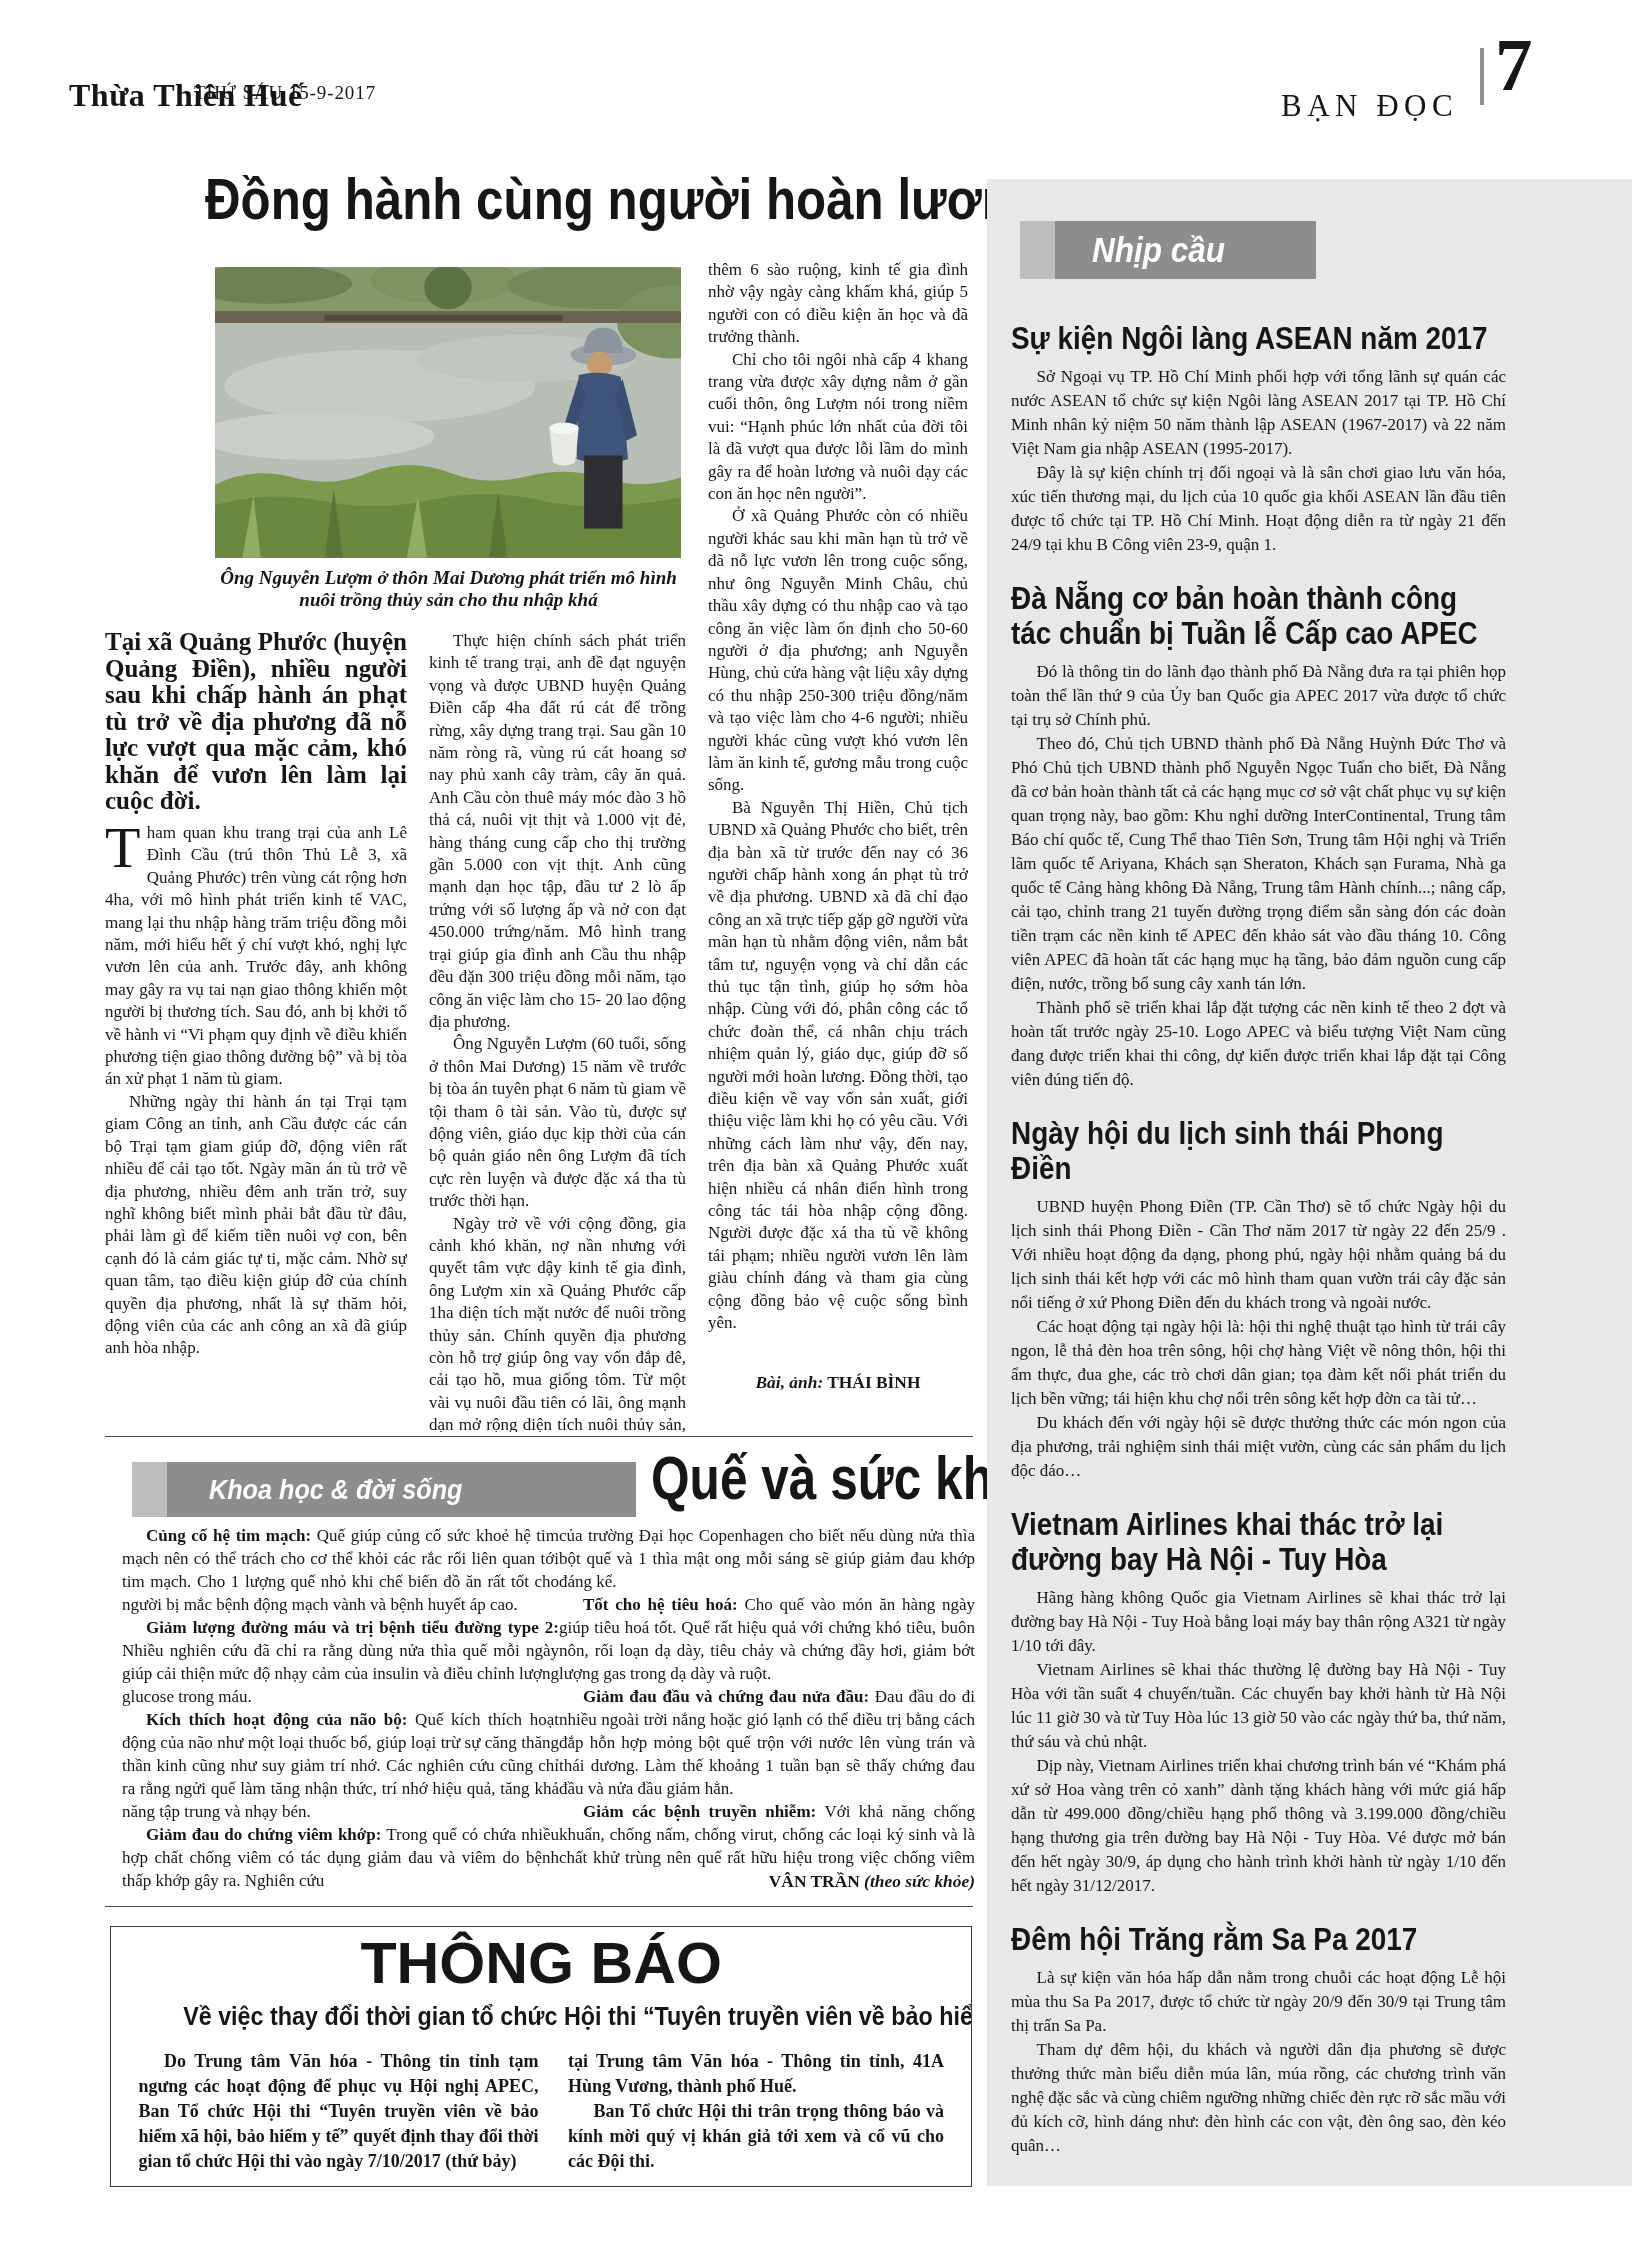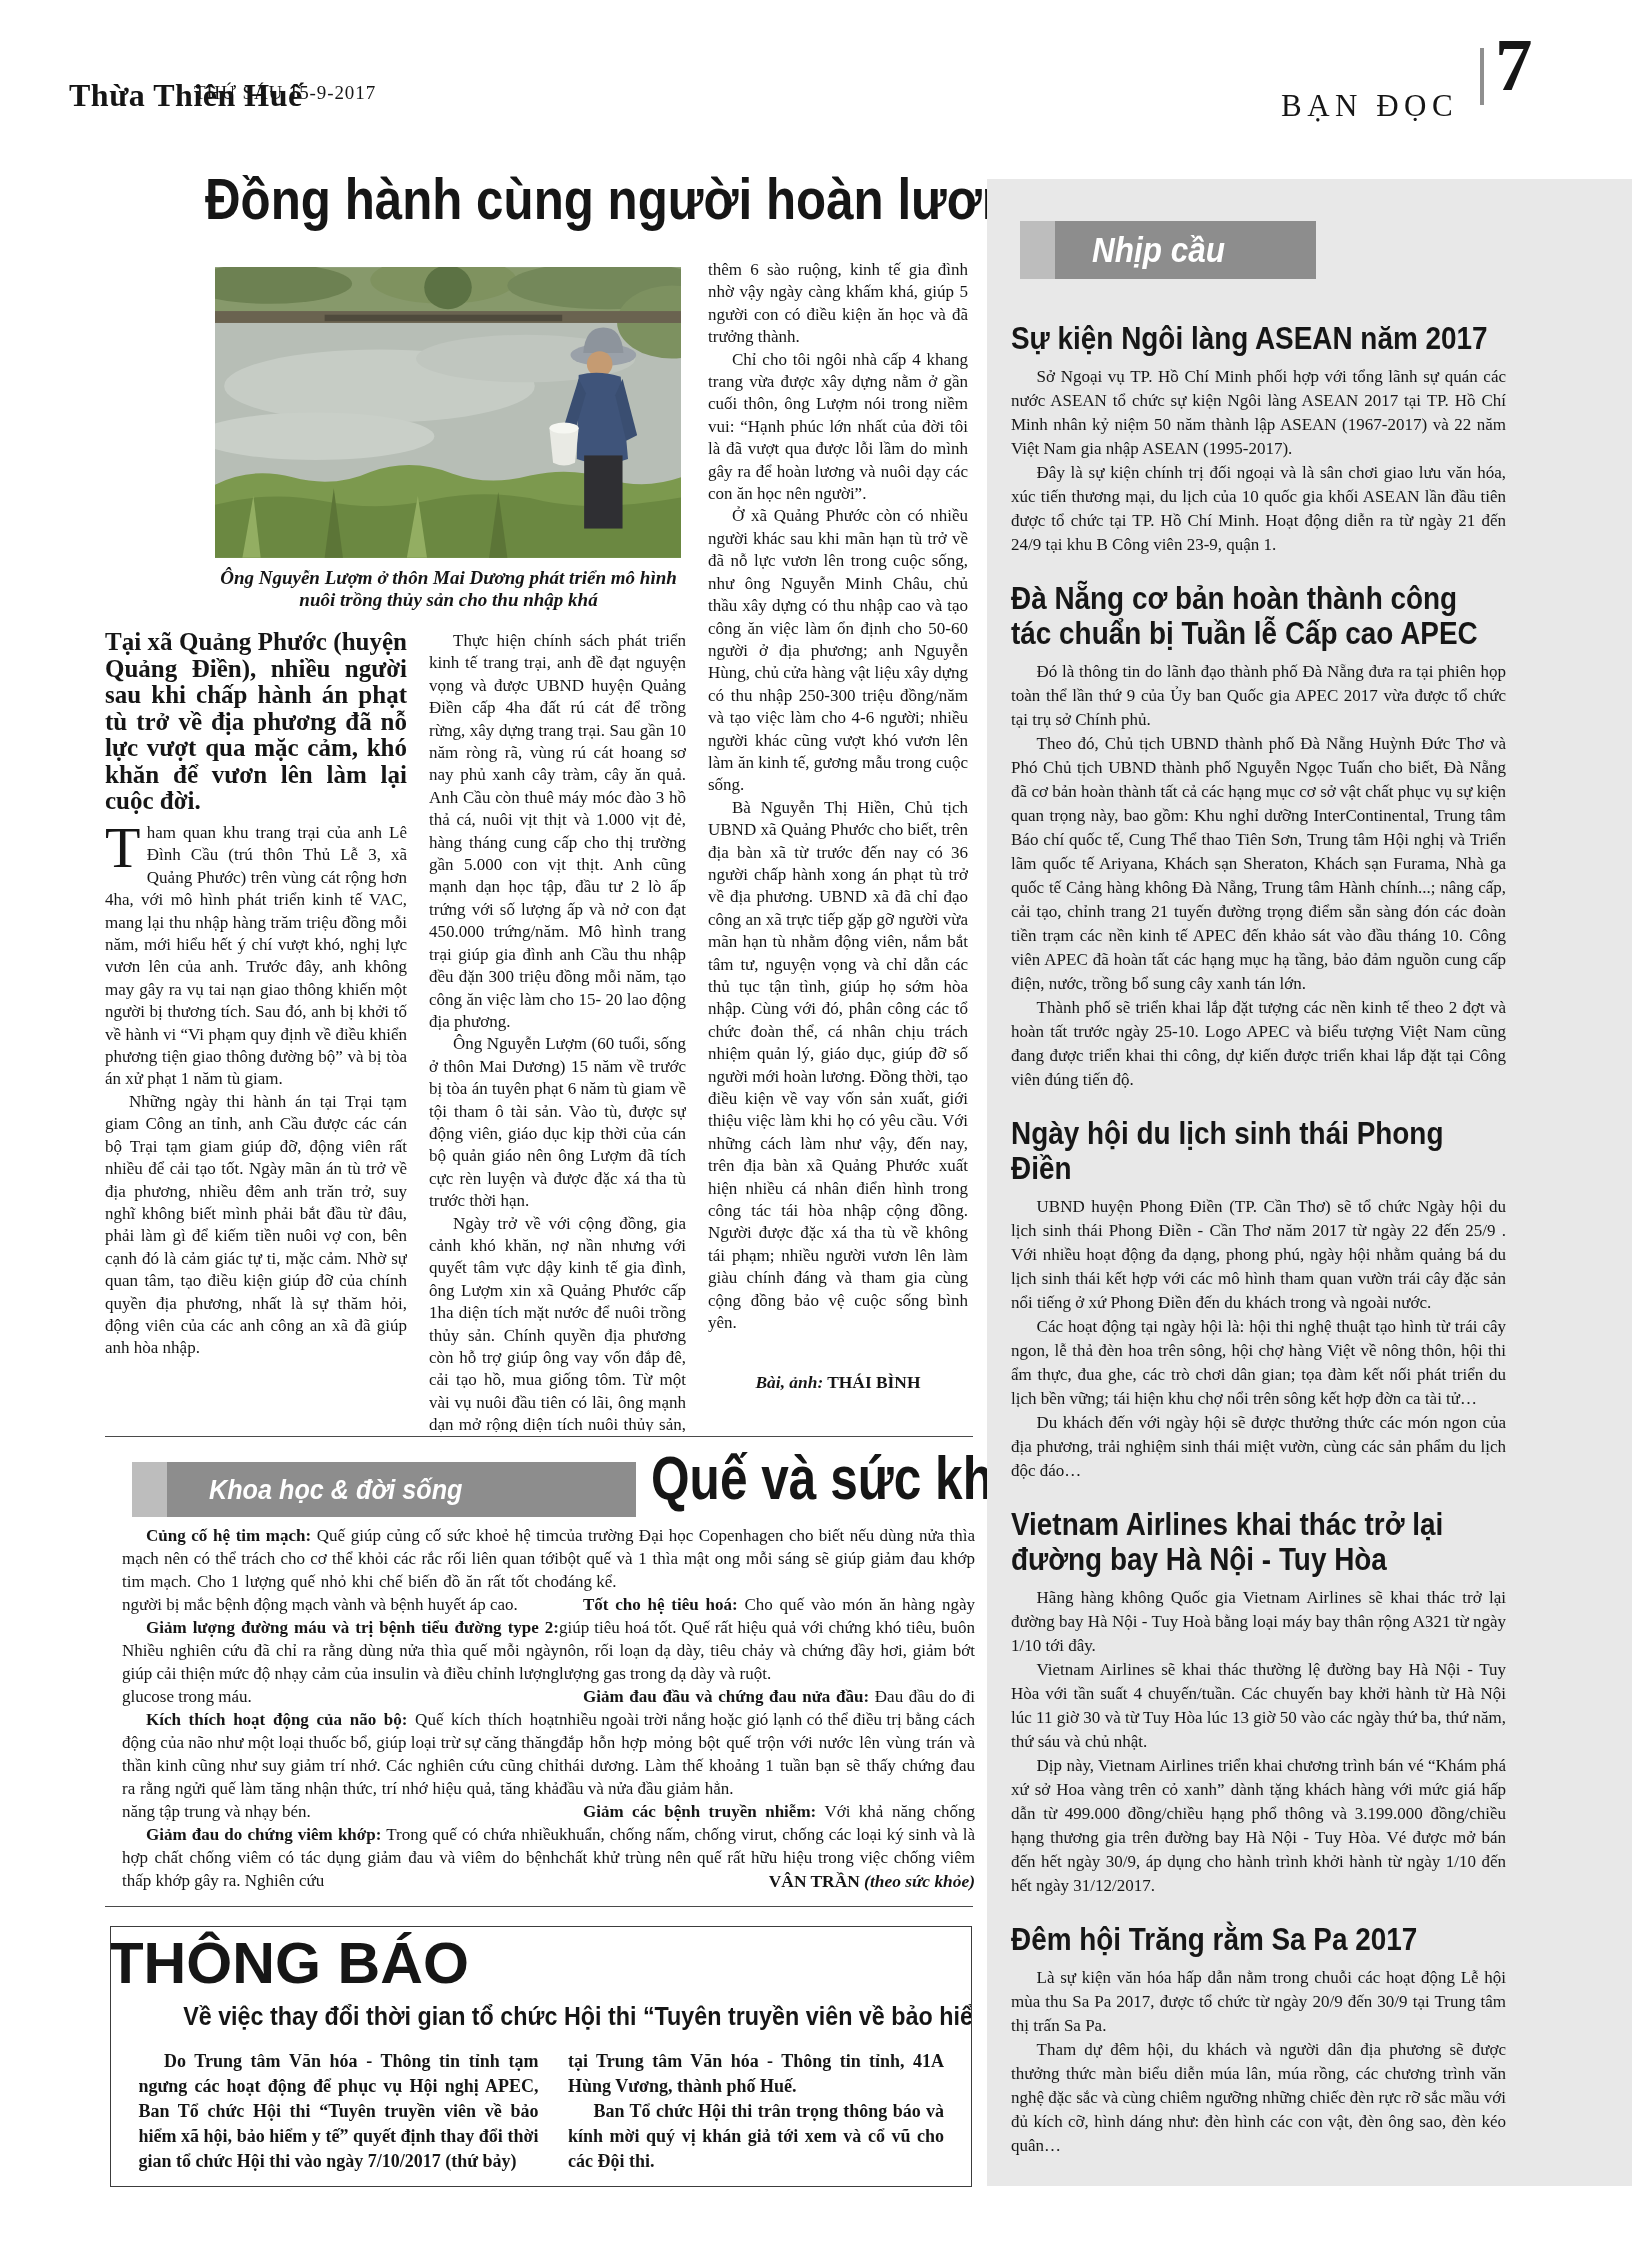--- a/index.html
+++ b/index.html
@@ -47,21 +47,21 @@
   .sci-headline .cond{transform:scaleX(.8);}
   .scicol{position:absolute;font-size:17px;line-height:23px;text-align:justify;overflow:hidden;}
   .scicol p{margin:0;text-indent:24px;}
   .scicol p.noindent{text-indent:0;}
   #scicol1{left:122px;top:1524px;width:437px;height:384px;}
   #scicol2{left:559px;top:1524px;width:416px;height:345px;}
   .byline-sci{position:absolute;left:559px;top:1871px;width:416px;text-align:right;font-size:17.4px;}
   
   .notice{position:absolute;left:110px;top:1926px;width:860px;height:259px;border:1.8px solid #3c3c3c;
           overflow:hidden;}
-  .notice-title{margin:7.3px 0 0 0;font-size:58px;line-height:1;}
+  .notice-title{margin:7.3px 0 0 0;text-align:center;font-size:58px;line-height:1;}
   .notice-title .cond{transform:scaleX(1.02);transform-origin:50% 50%;}
   .notice-sub{margin:9.1px 0 0 0;text-align:center;font-size:26.5px;line-height:1.1;}
   .notice-sub .cond{transform:scaleX(.88);transform-origin:50% 50%;}
   .ncol{position:absolute;top:122px;font-size:18px;line-height:25px;text-align:justify;font-weight:bold;}
   .ncol p{margin:0;text-indent:25.6px;}
   .ncol p.noindent{text-indent:0;}
   #ncol1{left:27.4px;width:400px;}
   #ncol2{left:457px;width:376px;}
   
   .sidebar{position:absolute;left:987px;top:179px;width:645px;height:2007px;background:#e8e8e8;

